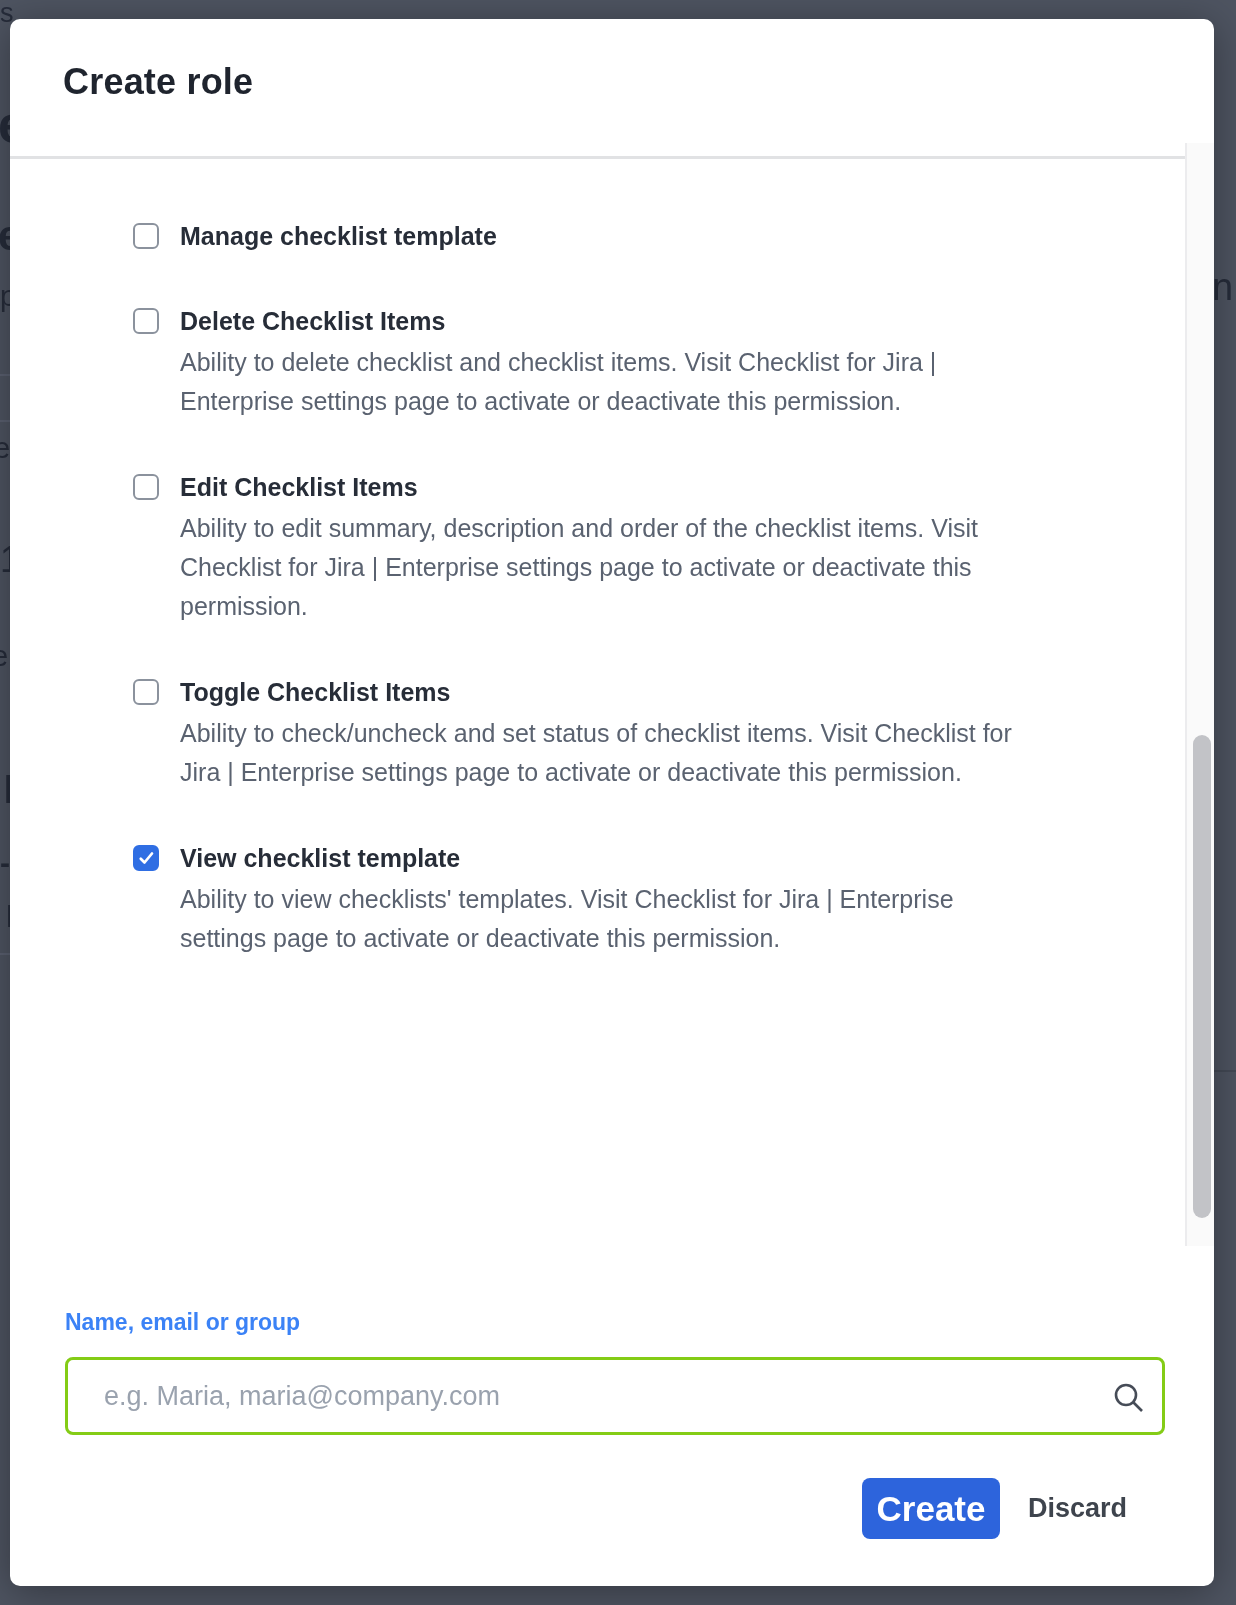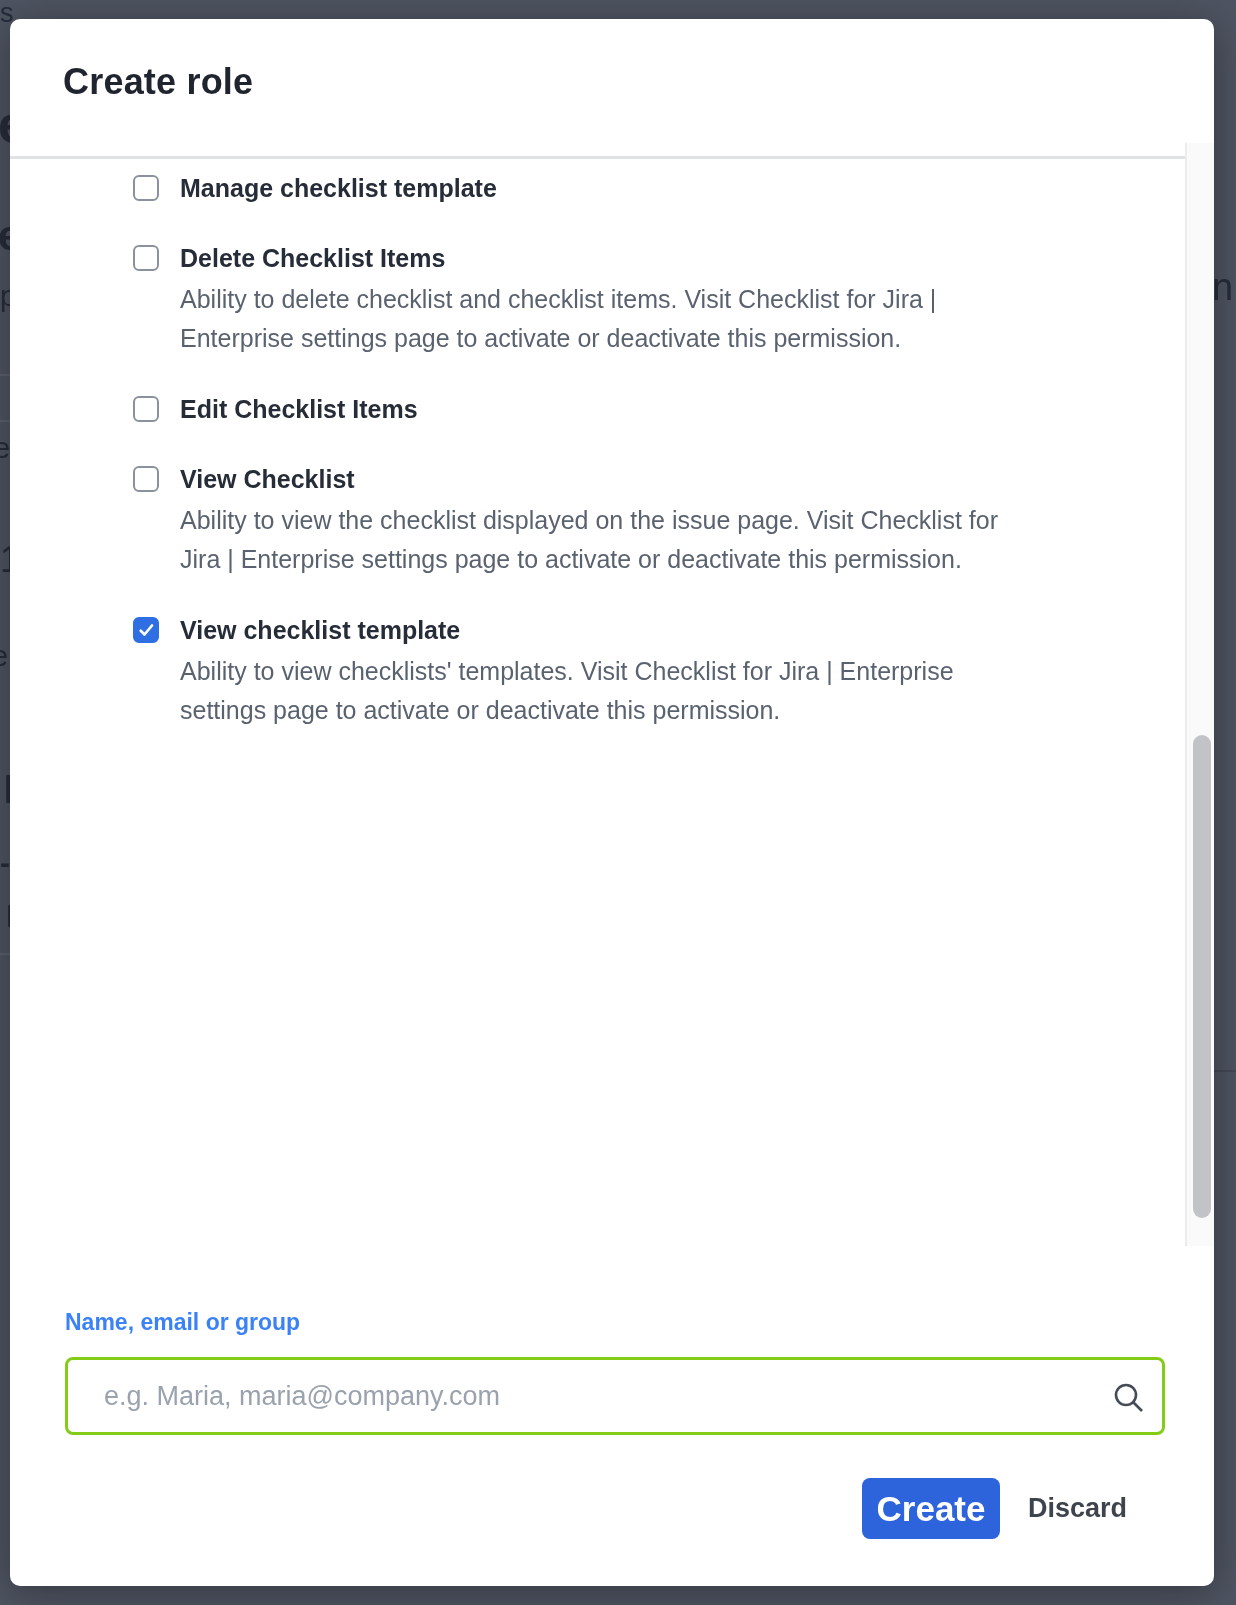--- a/index.html
+++ b/index.html
@@ -27,21 +27,21 @@
 
   
   .modal{position:absolute;left:10px;top:19px;width:1204px;height:1567px;background:#fff;
          border-radius:10px;z-index:1;box-shadow:0 6px 40px rgba(0,0,0,.35);overflow:hidden;}
   .modal-header{padding:42px 53px 16px 53px;height:79px;border-bottom:3px solid #e1e2e4;box-sizing:content-box;}
   .modal-title{font-size:36px;font-weight:700;color:#1f242e;letter-spacing:.2px;}
 
   
   .perm-area{position:absolute;left:0;top:124px;width:1175px;height:1103px;overflow:hidden;}
   .perm-list{padding:27px 105px 0 123px;}
-  .perm{position:relative;padding-left:47px;margin-bottom:33px;}
+  .perm{position:relative;padding-left:47px;margin-bottom:33px;margin-top:48px;}
   .checkbox{position:absolute;left:0;top:5px;width:26px;height:26px;box-sizing:border-box;
             border:2px solid #8b929d;border-radius:6px;background:#fff;cursor:pointer;}
   .checkbox .check{display:none;}
   .checkbox.checked{background:#2f6ee3;border-color:#2f6ee3;}
   .checkbox.checked .check{display:block;width:18px;height:18px;margin:2px;
             stroke:#fff;stroke-width:3.6;fill:none;stroke-linecap:round;stroke-linejoin:round;}
   .perm-title{font-size:25px;font-weight:700;color:#272d38;line-height:37px;}
   .perm-desc{font-size:25px;font-weight:400;color:#5a6270;line-height:39px;max-width:862px;margin-top:3px;}
 
   
@@ -112,30 +112,31 @@
           </span>
           <div class="perm-title">Delete Checklist Items</div>
           <div class="perm-desc">Ability to delete checklist and checklist items. Visit Checklist for Jira | Enterprise settings page to activate or deactivate this permission.</div>
         </div>
 
         <div class="perm">
           <span class="checkbox">
             
           </span>
           <div class="perm-title">Edit Checklist Items</div>
+          <div class="perm-desc">Ability to edit summary, description and order of the checklist items. Visit Checklist for Jira | Enterprise settings page to activate or deactivate this permission.</div>
         </div>
-
 
         <div class="perm">
           <span class="checkbox">
             
           </span>
-          <div class="perm-title">View Checklist</div>
-          <div class="perm-desc">Ability to view the checklist displayed on the issue page. Visit Checklist for Jira | Enterprise settings page to activate or deactivate this permission.</div>
+          <div class="perm-title">Toggle Checklist Items</div>
+          <div class="perm-desc">Ability to check/uncheck and set status of checklist items. Visit Checklist for Jira | Enterprise settings page to activate or deactivate this permission.</div>
         </div>
+
 
         <div class="perm">
           <span class="checkbox checked">
             <svg class="check" viewBox="0 0 24 24">
                 <path d="M5 13l5 5 10-12"></path>
               </svg>
           </span>
           <div class="perm-title">View checklist template</div>
           <div class="perm-desc">Ability to view checklists' templates. Visit Checklist for Jira | Enterprise settings page to activate or deactivate this permission.</div>
         </div>

